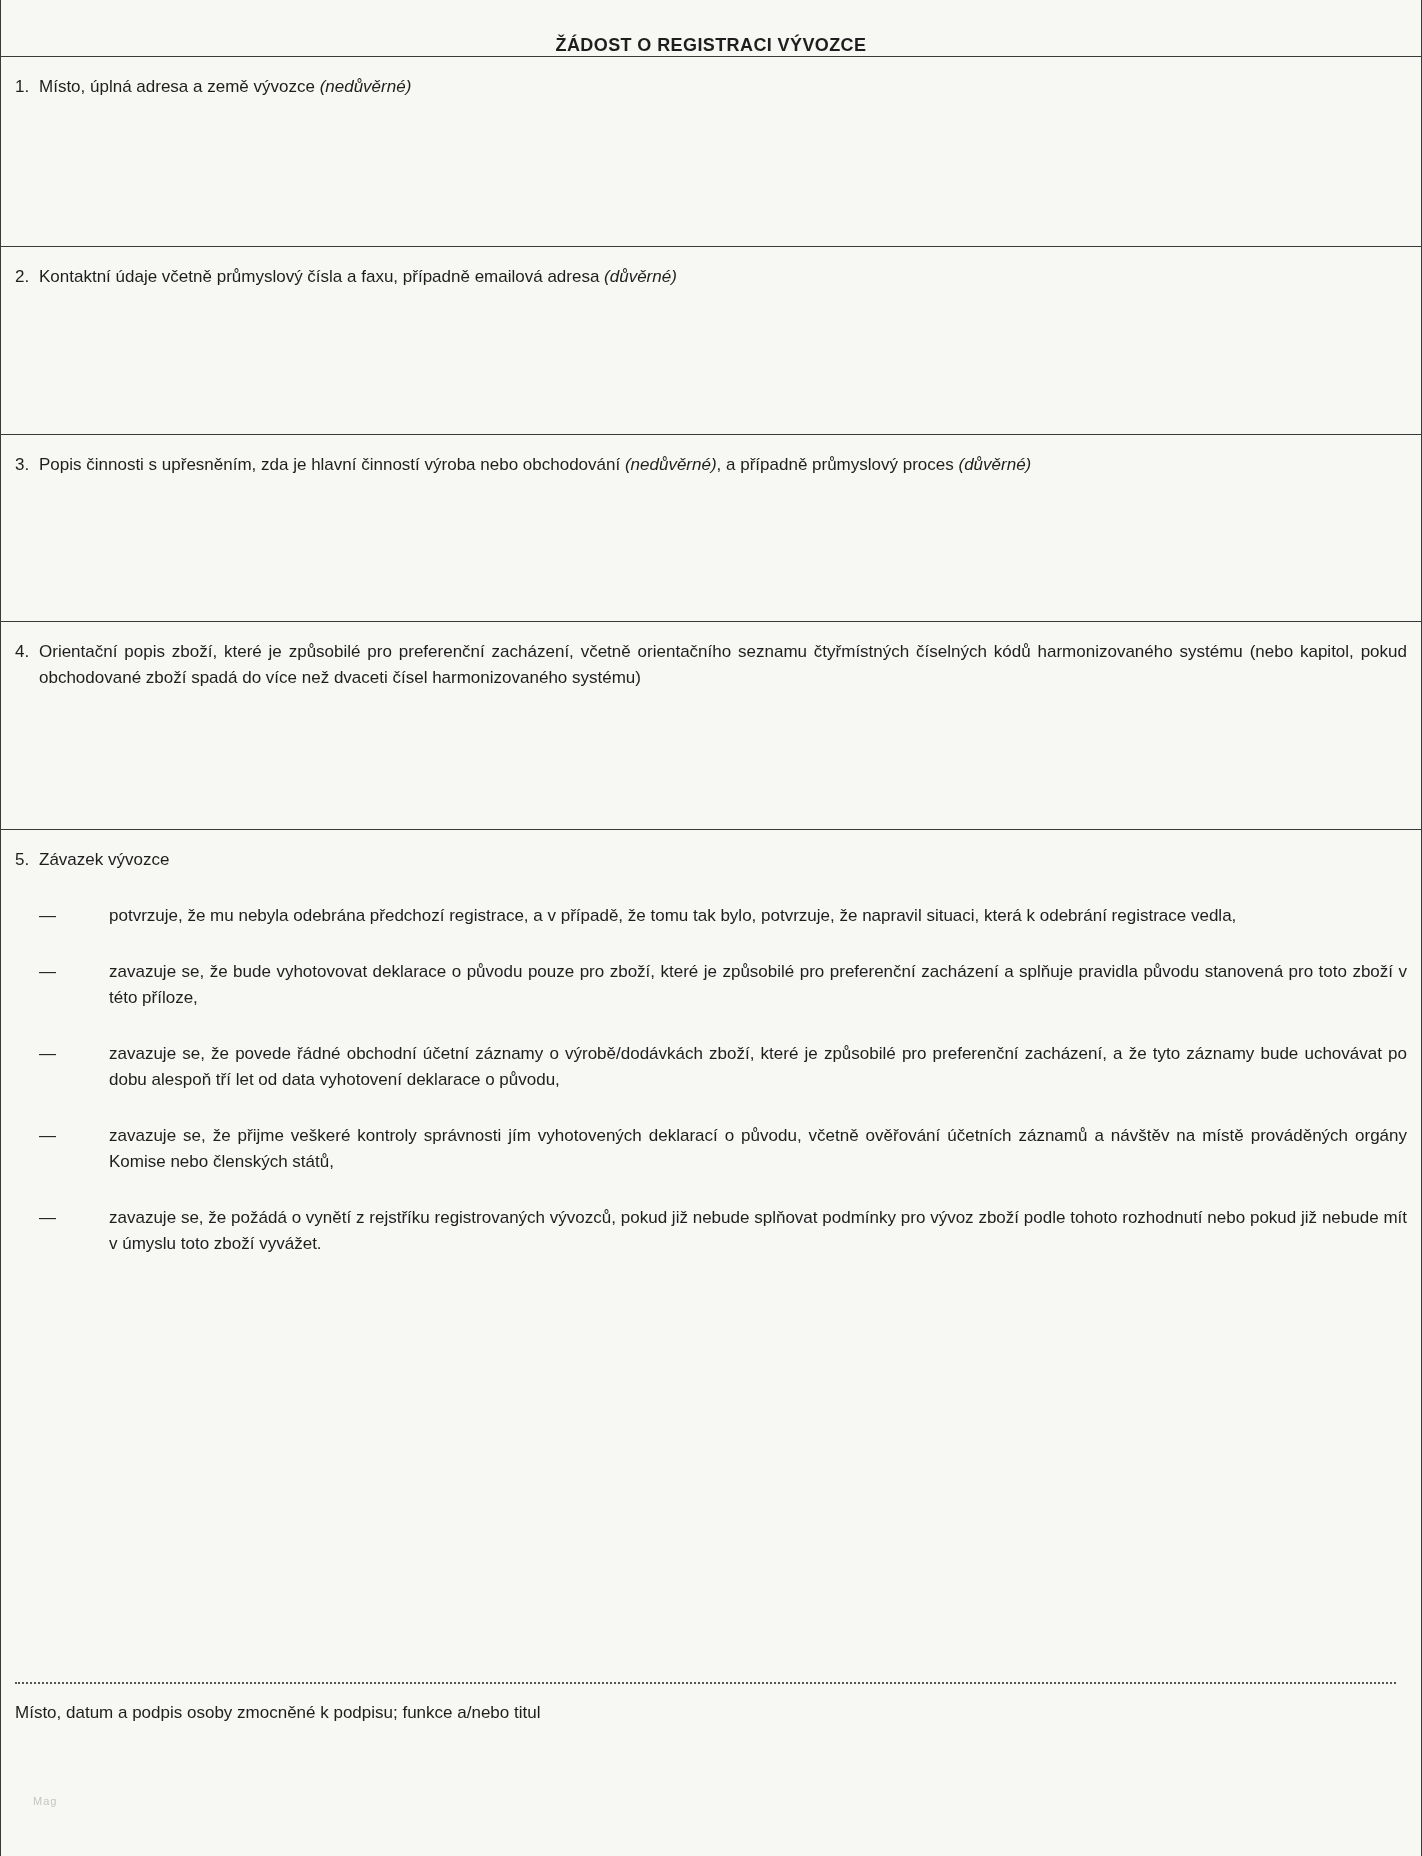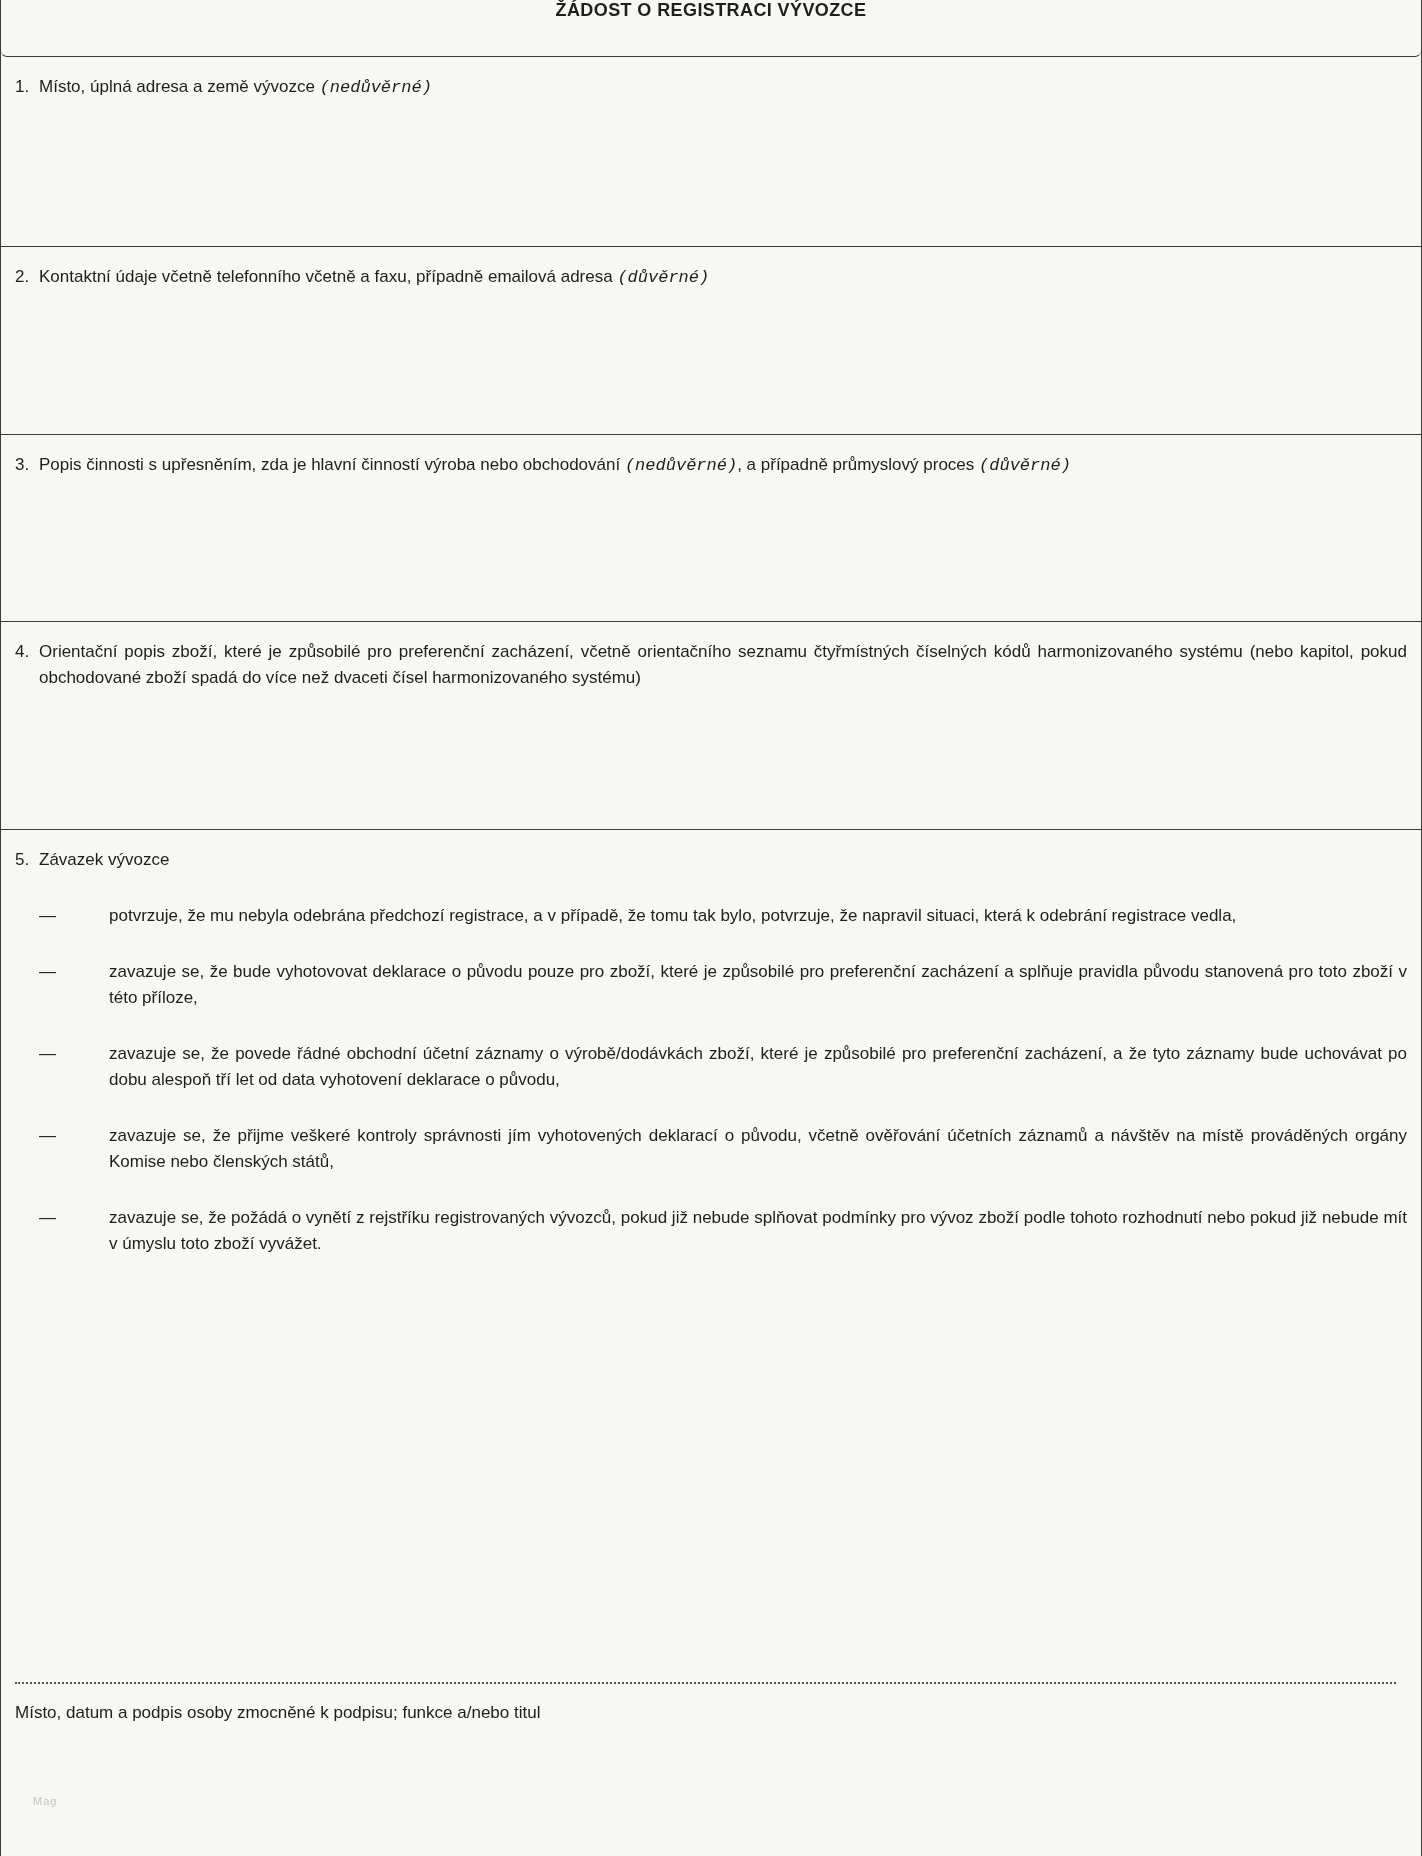--- a/index.html
+++ b/index.html
@@ -19,24 +19,23 @@
     color: #1e1e1e;
     border-left: 1px solid #3a3a3a;
     border-right: 1px solid #3a3a3a;
     overflow: hidden;
   }
 
   
   .doc-title-bar {
     height: 57px;
     display: flex;
-    align-items: flex-start;
+    align-items: flex-end;
     justify-content: center;
     border-bottom: 1px solid #3a3a3a;
-    border-radius: 6px;
   }
   .doc-title {
     font-size: 18px;
     font-weight: bold;
     letter-spacing: 0.4px;
   }
 
   
   .section-row {
     position: relative;
@@ -47,21 +46,21 @@
   }
   #sections .section-row:nth-child(1) { height: 190px; }
   #sections .section-row:nth-child(2) { height: 188px; }
   #sections .section-row:nth-child(3) { height: 187px; }
   #sections .section-row:nth-child(4) { height: 208px; }
   .row-5 { height: 1026px; border-bottom: none; }
 
   .section-label { display: flex; }
   .sec-num { flex: 0 0 24px; }
   .sec-text { flex: 1; text-align: justify; }
-  .sec-text em { font-style: italic; font-family: Liberation Mono, monospace; }
+  .sec-text em { font-style: italic; }
 
   
   .intro {
     margin: 30px 0 0 24px;
   }
   .decl-item {
     display: flex;
     margin: 30px 0 0 24px;
   }
   .decl-item .dash { flex: 0 0 26px; }
@@ -106,21 +105,21 @@
   <div id="sections">
       <section class="section-row">
         <div class="section-label">
           <span class="sec-num">1.</span>
           <p class="sec-text"><span>Místo, úplná adresa a země vývozce </span><em>(nedůvěrné)</em></p>
         </div>
       </section>
       <section class="section-row">
         <div class="section-label">
           <span class="sec-num">2.</span>
-          <p class="sec-text"><span>Kontaktní údaje včetně telefonního včetně a faxu, případně emailová adresa </span><em>(důvěrné)</em></p>
+          <p class="sec-text"><span>Kontaktní údaje včetně průmyslový čísla a faxu, případně emailová adresa </span><em>(důvěrné)</em></p>
         </div>
       </section>
       <section class="section-row">
         <div class="section-label">
           <span class="sec-num">3.</span>
           <p class="sec-text"><span>Popis činnosti s upřesněním, zda je hlavní činností výroba nebo obchodování </span><em>(nedůvěrné)</em><span>, a případně průmyslový proces </span><em>(důvěrné)</em></p>
         </div>
       </section>
       <section class="section-row">
         <div class="section-label">

